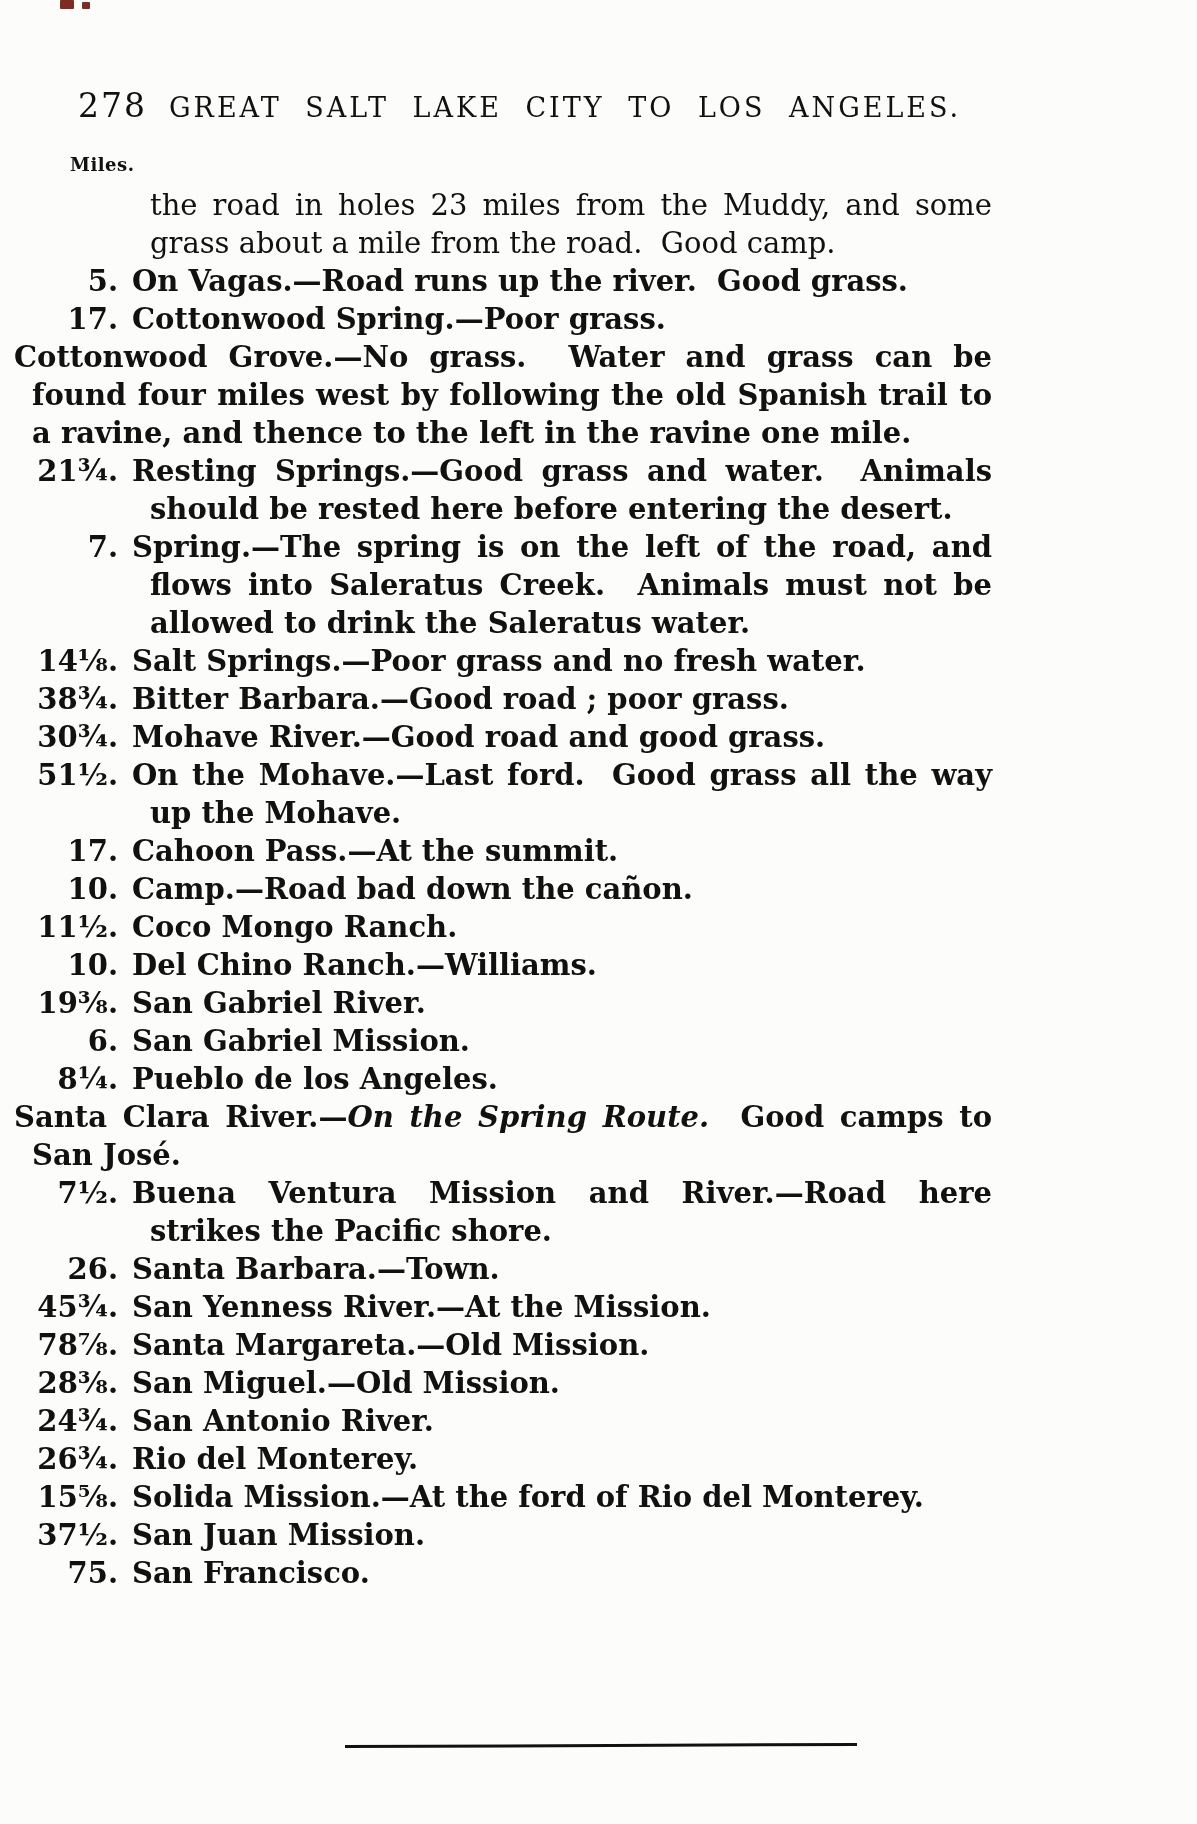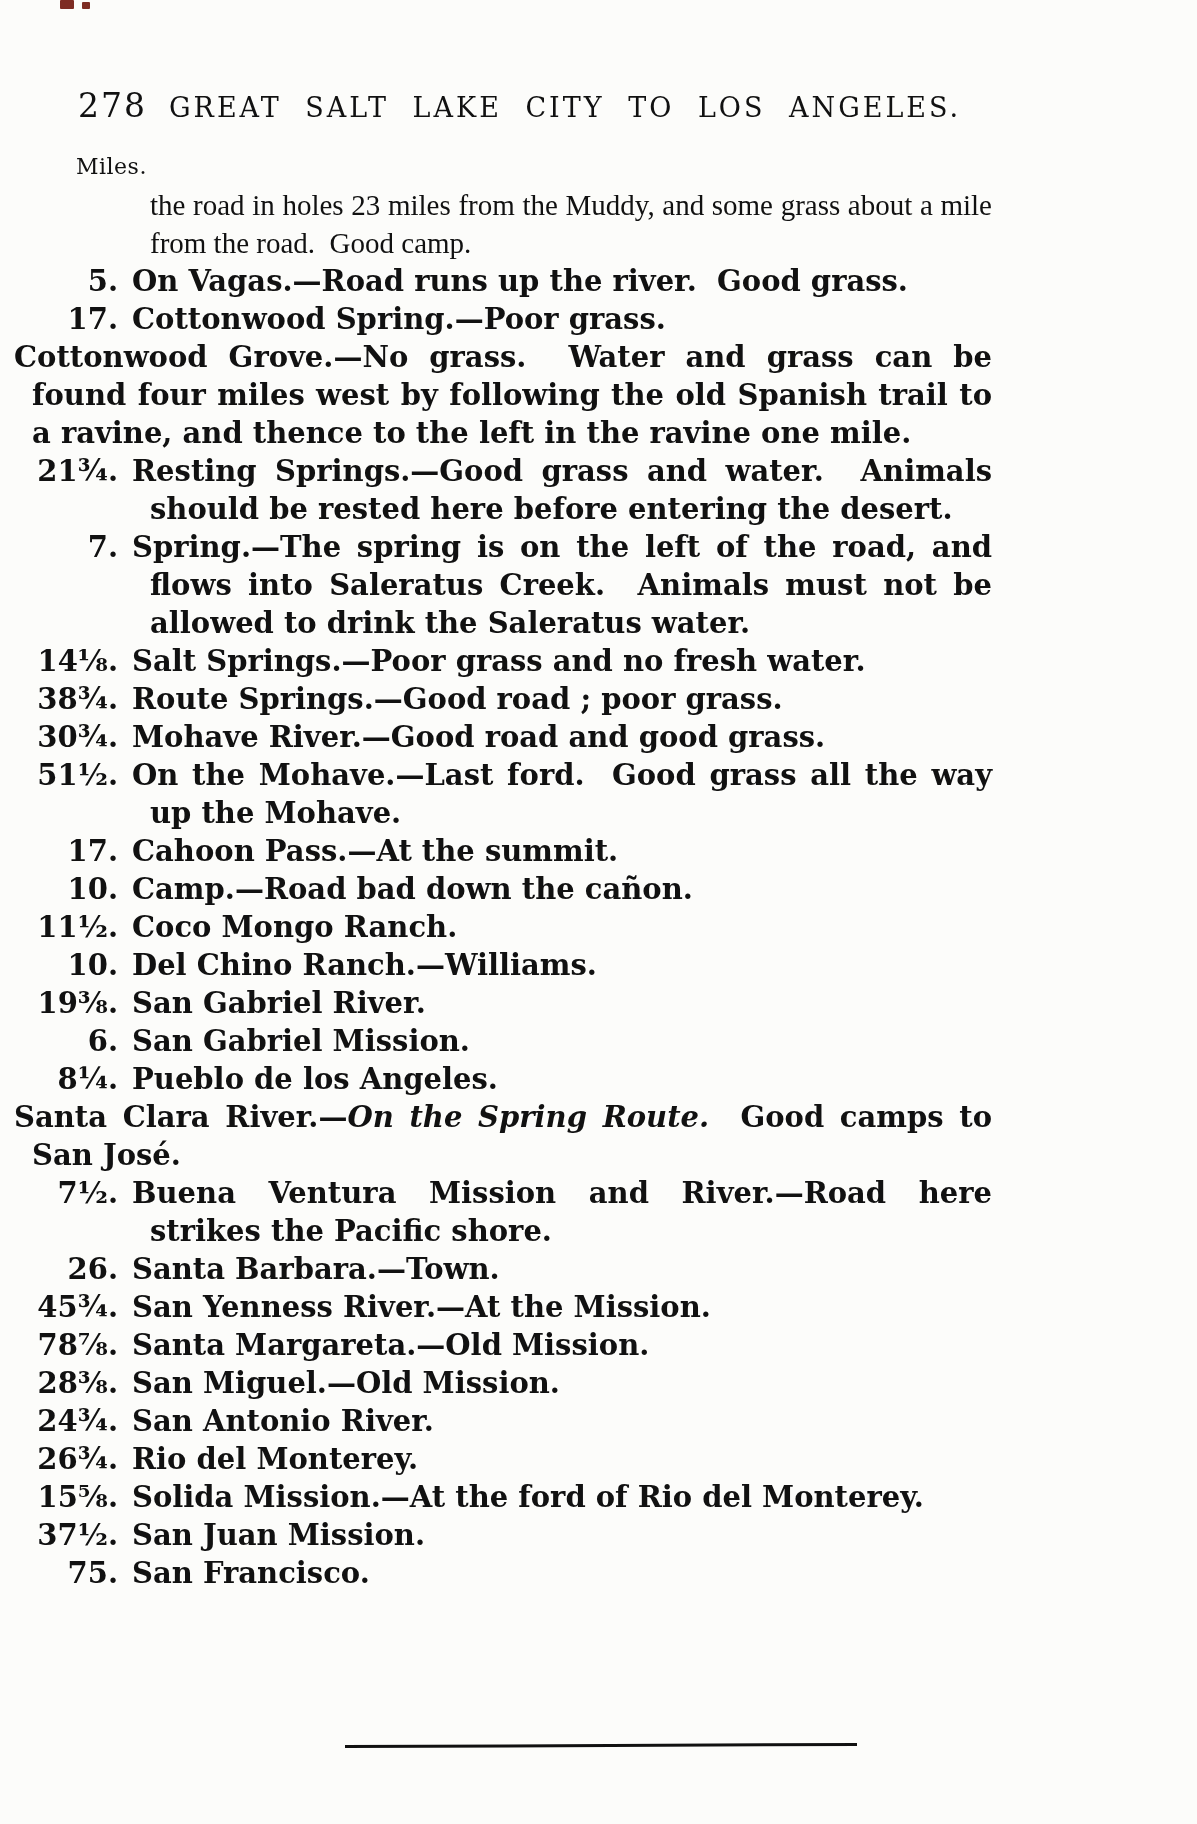--- a/index.html
+++ b/index.html
@@ -20,32 +20,31 @@
   .page-header{
     position:absolute;top:86px;left:78px;
     display:flex;align-items:baseline;white-space:nowrap;
   }
   .page-number{font-size:33px;letter-spacing:2px;}
   .running-title{
     margin-left:22px;font-size:27px;
     letter-spacing:3px;word-spacing:12px;
   }
   .miles-label{
-    position:absolute;top:154px;left:76px;
-    font-size:22px;font-weight:normal;letter-spacing:0.5px;
+    position:absolute;top:154px;left:70px;
+    font-size:18px;font-weight:bold;letter-spacing:0.5px;
   }
   .body-block{
     position:absolute;top:186px;left:0;width:992px;
     font-size:29px;line-height:38px;
   }
   .continuation{
     margin:0 0 0 150px;
     text-align:justify;
     white-space:pre-wrap;
-    font-family:Liberation Serif, serif;
   }
   .entry{display:flex;}
   .miles{
     flex:0 0 118px;text-align:right;
     font-weight:bold;white-space:nowrap;
   }
   .desc{
     flex:1;margin:0 0 0 14px;
     padding-left:18px;text-indent:-18px;
     text-align:justify;white-space:pre-wrap;font-weight:bold;
@@ -95,21 +94,21 @@
         <div class="entry">
           <span class="miles">7.</span>
           <p class="desc"><span>Spring.—The spring is on the left of the road, and flows into Saleratus Creek.  Animals must not be allowed to drink the Saleratus water.</span></p>
         </div>
         <div class="entry">
           <span class="miles">14⅛.</span>
           <p class="desc"><span>Salt Springs.—Poor grass and no fresh water.</span></p>
         </div>
         <div class="entry">
           <span class="miles">38¾.</span>
-          <p class="desc"><span>Route Springs.—Good road ; poor grass.</span></p>
+          <p class="desc"><span>Bitter Barbara.—Good road ; poor grass.</span></p>
         </div>
         <div class="entry">
           <span class="miles">30¾.</span>
           <p class="desc"><span>Mohave River.—Good road and good grass.</span></p>
         </div>
         <div class="entry">
           <span class="miles">51½.</span>
           <p class="desc"><span>On the Mohave.—Last ford.  Good grass all the way up the Mohave.</span></p>
         </div>
         <div class="entry">

